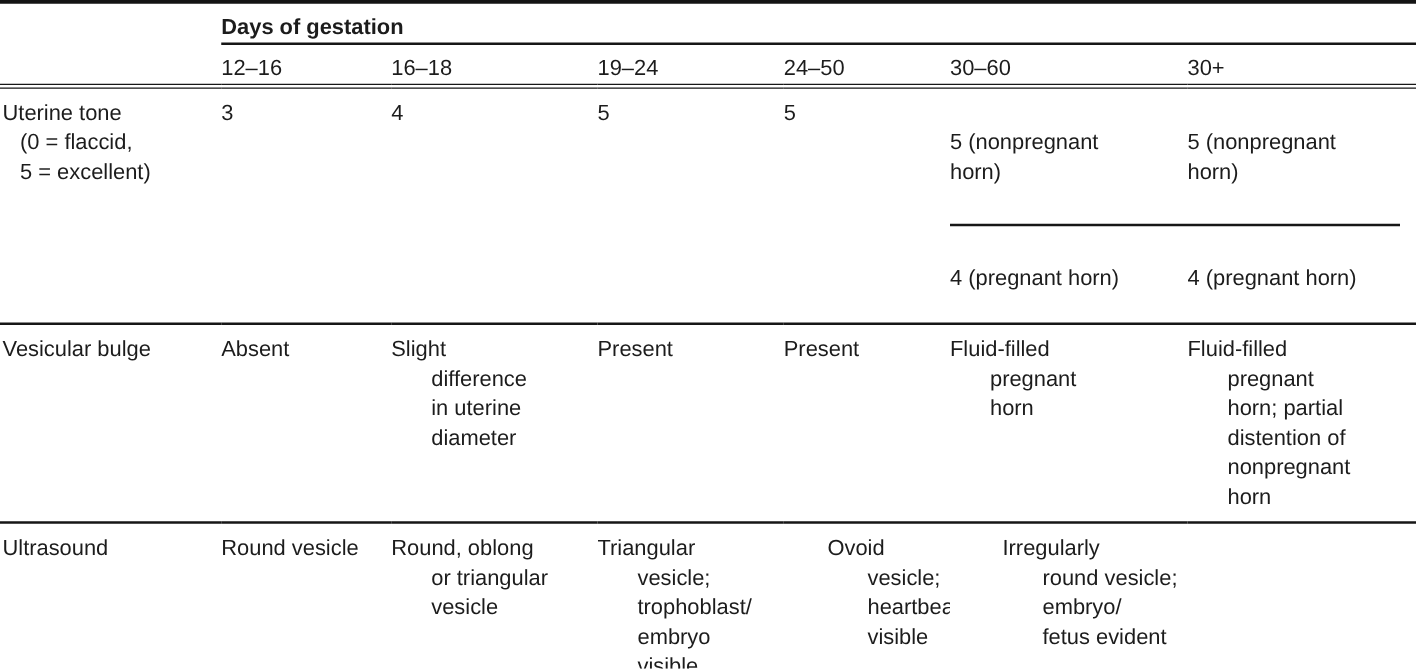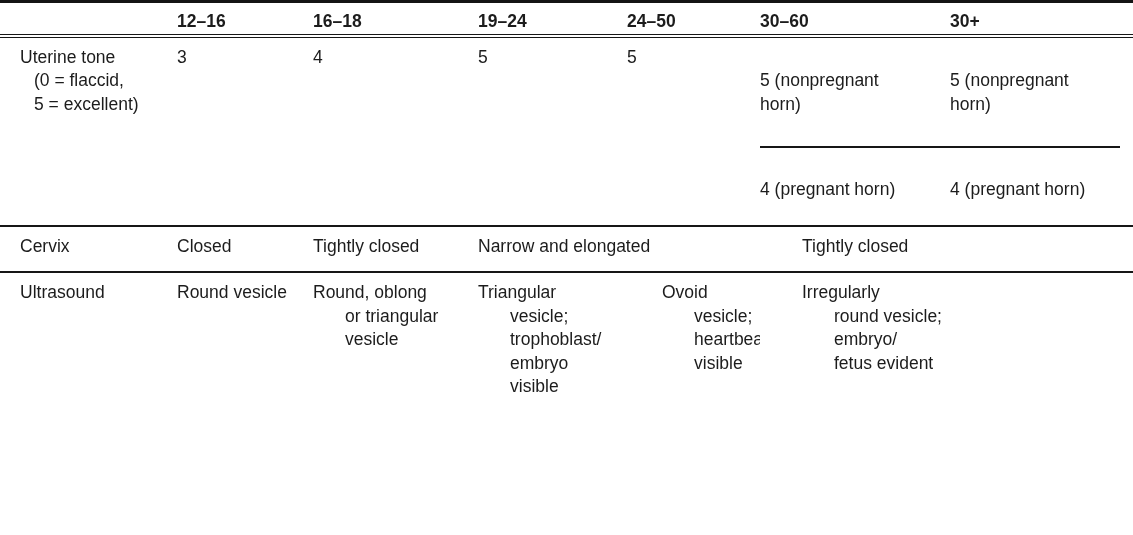--- a/index.html
+++ b/index.html
@@ -34,23 +34,23 @@
   tr.r1 { height: 102px; }
   tr.r2 { height: 159px; }
   tr.r3 { height: 46px; }
   tr.r4 { height: 147px; }
   td.ghead {
     font-weight: bold;
     border-bottom: 2px solid #161616;
     padding-top: 7px;
   }
   tr.h2 td { border-bottom: 4px double #161616; padding-top: 7px; }
-  td.chead { font-weight: bold; }
+  td.chead { font-weight: normal; }
   tr.r1 td, tr.r2 td, tr.r3 td { border-bottom: 2px solid #161616; }
-  td.lbl { padding-left: 34px; text-indent: -14px; }
+  td.lbl { padding-left: 16px; text-indent: -14px; }
   td.hang { padding-left: 32px; text-indent: -32px; }
   td.ovoid { padding-left: 67px; text-indent: -32px; }
   td.irr { padding-left: 74px; text-indent: -32px; }
   td.pad42 { padding-left: 42px; }
   td.splitcell { padding: 8px 13px 0 0; }
   .split-flex { display: flex; }
   .split-flex .half1 { width: 190px; flex: 0 0 190px; white-space: pre-line; }
   .split-flex .half2 { width: 183px; flex: 0 0 183px; white-space: pre-line; }
   .subline {
     height: 0;
@@ -66,20 +66,24 @@
     <colgroup>
       <col style="width:177px">
       <col style="width:136px">
       <col style="width:165px">
       <col style="width:149px">
       <col style="width:133px">
       <col style="width:190px">
       <col style="width:183px">
     </colgroup>
     <tbody>
+      <tr class="h1">
+        <td></td>
+        <td class="ghead" colspan="6">Days of gestation</td>
+      </tr>
       <tr class="h2">
         <td></td>
         <td class="chead">12–16</td>
         <td class="chead">16–18</td>
         <td class="chead">19–24</td>
         <td class="chead">24–50</td>
         <td class="chead">30–60</td>
         <td class="chead">30+</td>
       </tr>
       <tr class="r1">
@@ -97,26 +101,38 @@
             <div class="half2">5 (nonpregnant
 horn)</div>
           </div>
           <div class="subline"></div>
           <div class="split-flex">
             <div class="half1">4 (pregnant horn)</div>
             <div class="half2">4 (pregnant horn)</div>
           </div>
         </td>
       </tr>
-      <tr class="r3">
-        <td class="lbl">Cervix</td>
-        <td>Closed</td>
-        <td>Tightly closed</td>
-        <td colspan="2">Narrow and elongated</td>
-        <td class="pad42" colspan="2">Tightly closed</td>
+      <tr class="r2">
+        <td class="lbl">Vesicular bulge</td>
+        <td>Absent</td>
+        <td class="hang">Slight
+difference
+in uterine
+diameter</td>
+        <td>Present</td>
+        <td>Present</td>
+        <td class="hang">Fluid-filled
+pregnant
+horn</td>
+        <td class="hang">Fluid-filled
+pregnant
+horn; partial
+distention of
+nonpregnant
+horn</td>
       </tr>
       <tr class="r4">
         <td class="lbl">Ultrasound</td>
         <td>Round vesicle</td>
         <td class="hang">Round, oblong
 or triangular
 vesicle</td>
         <td class="hang">Triangular
 vesicle;
 trophoblast/

